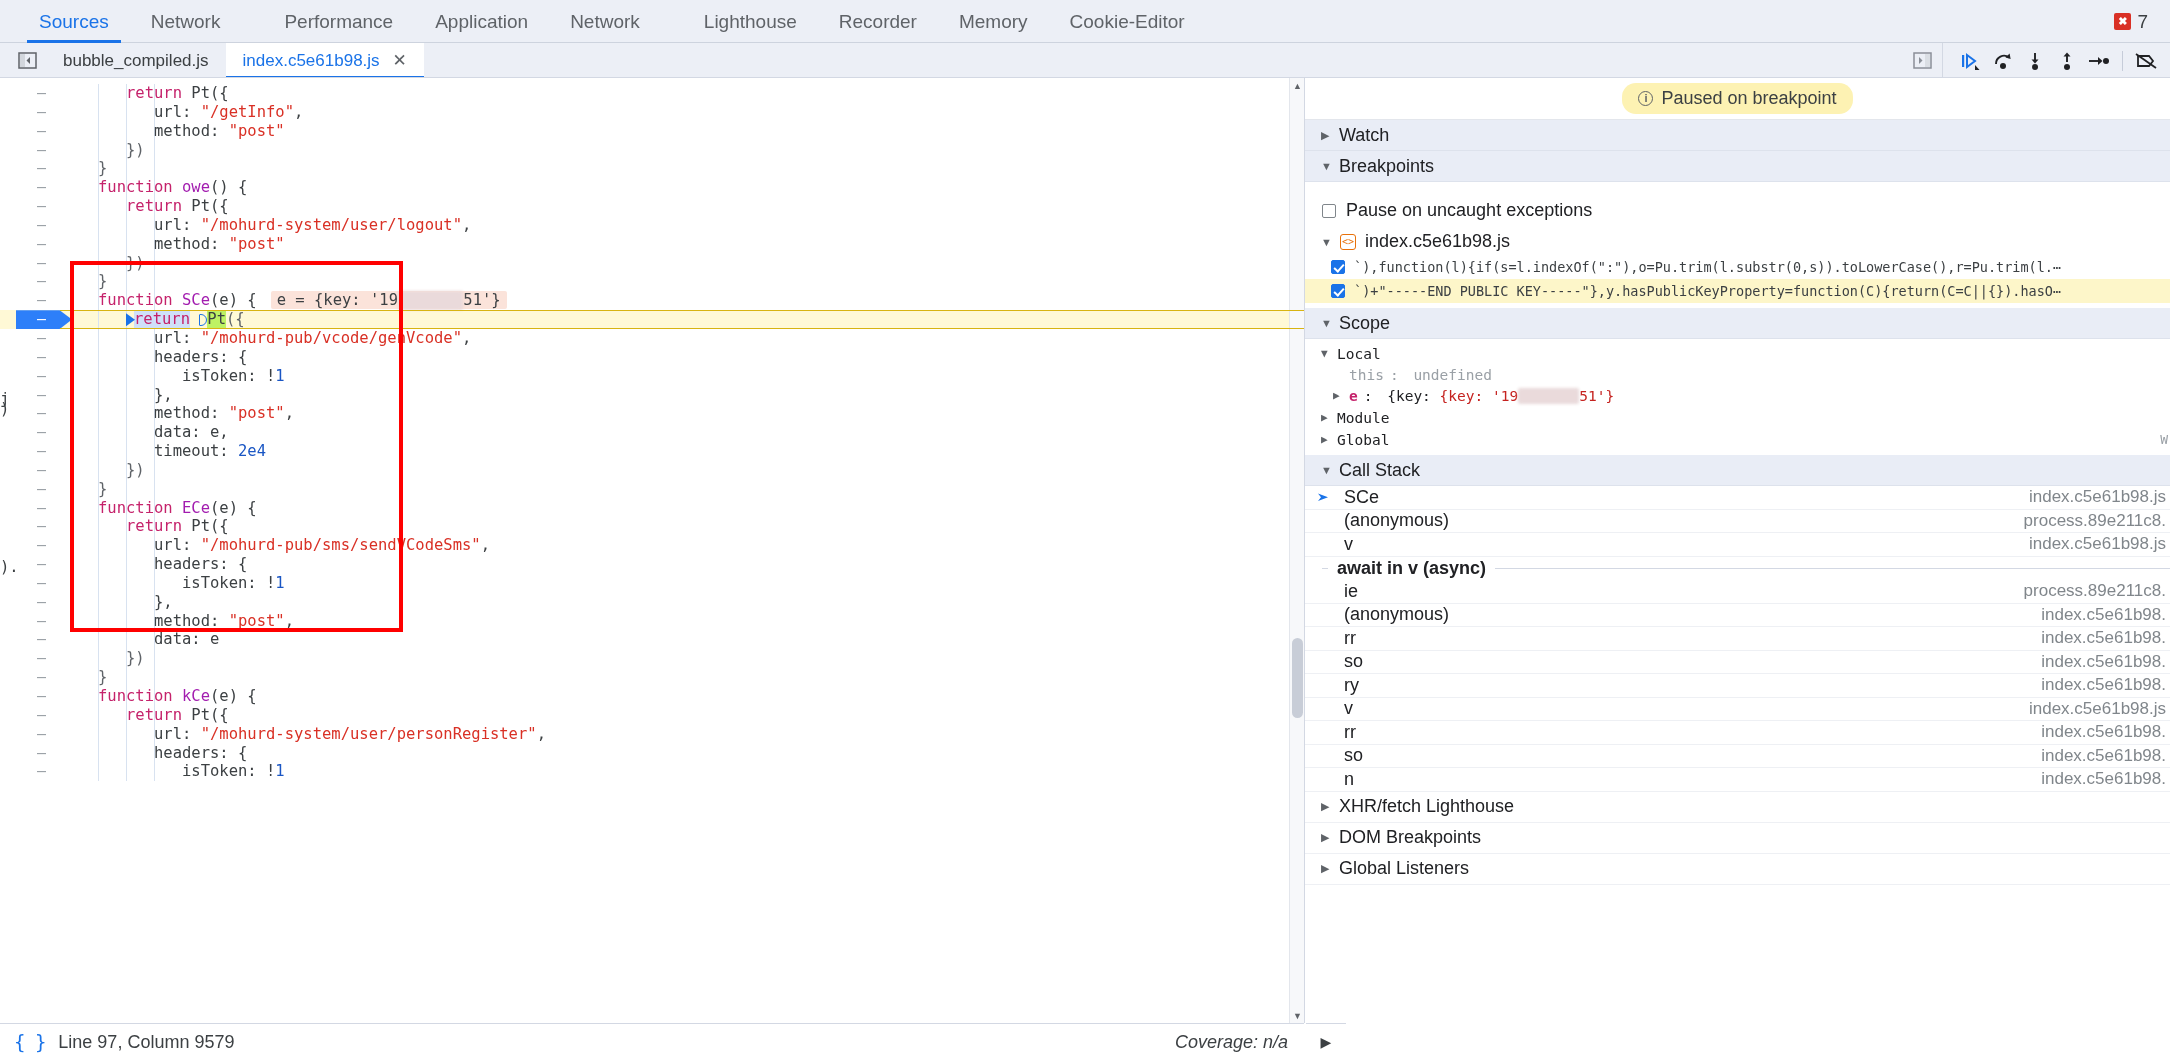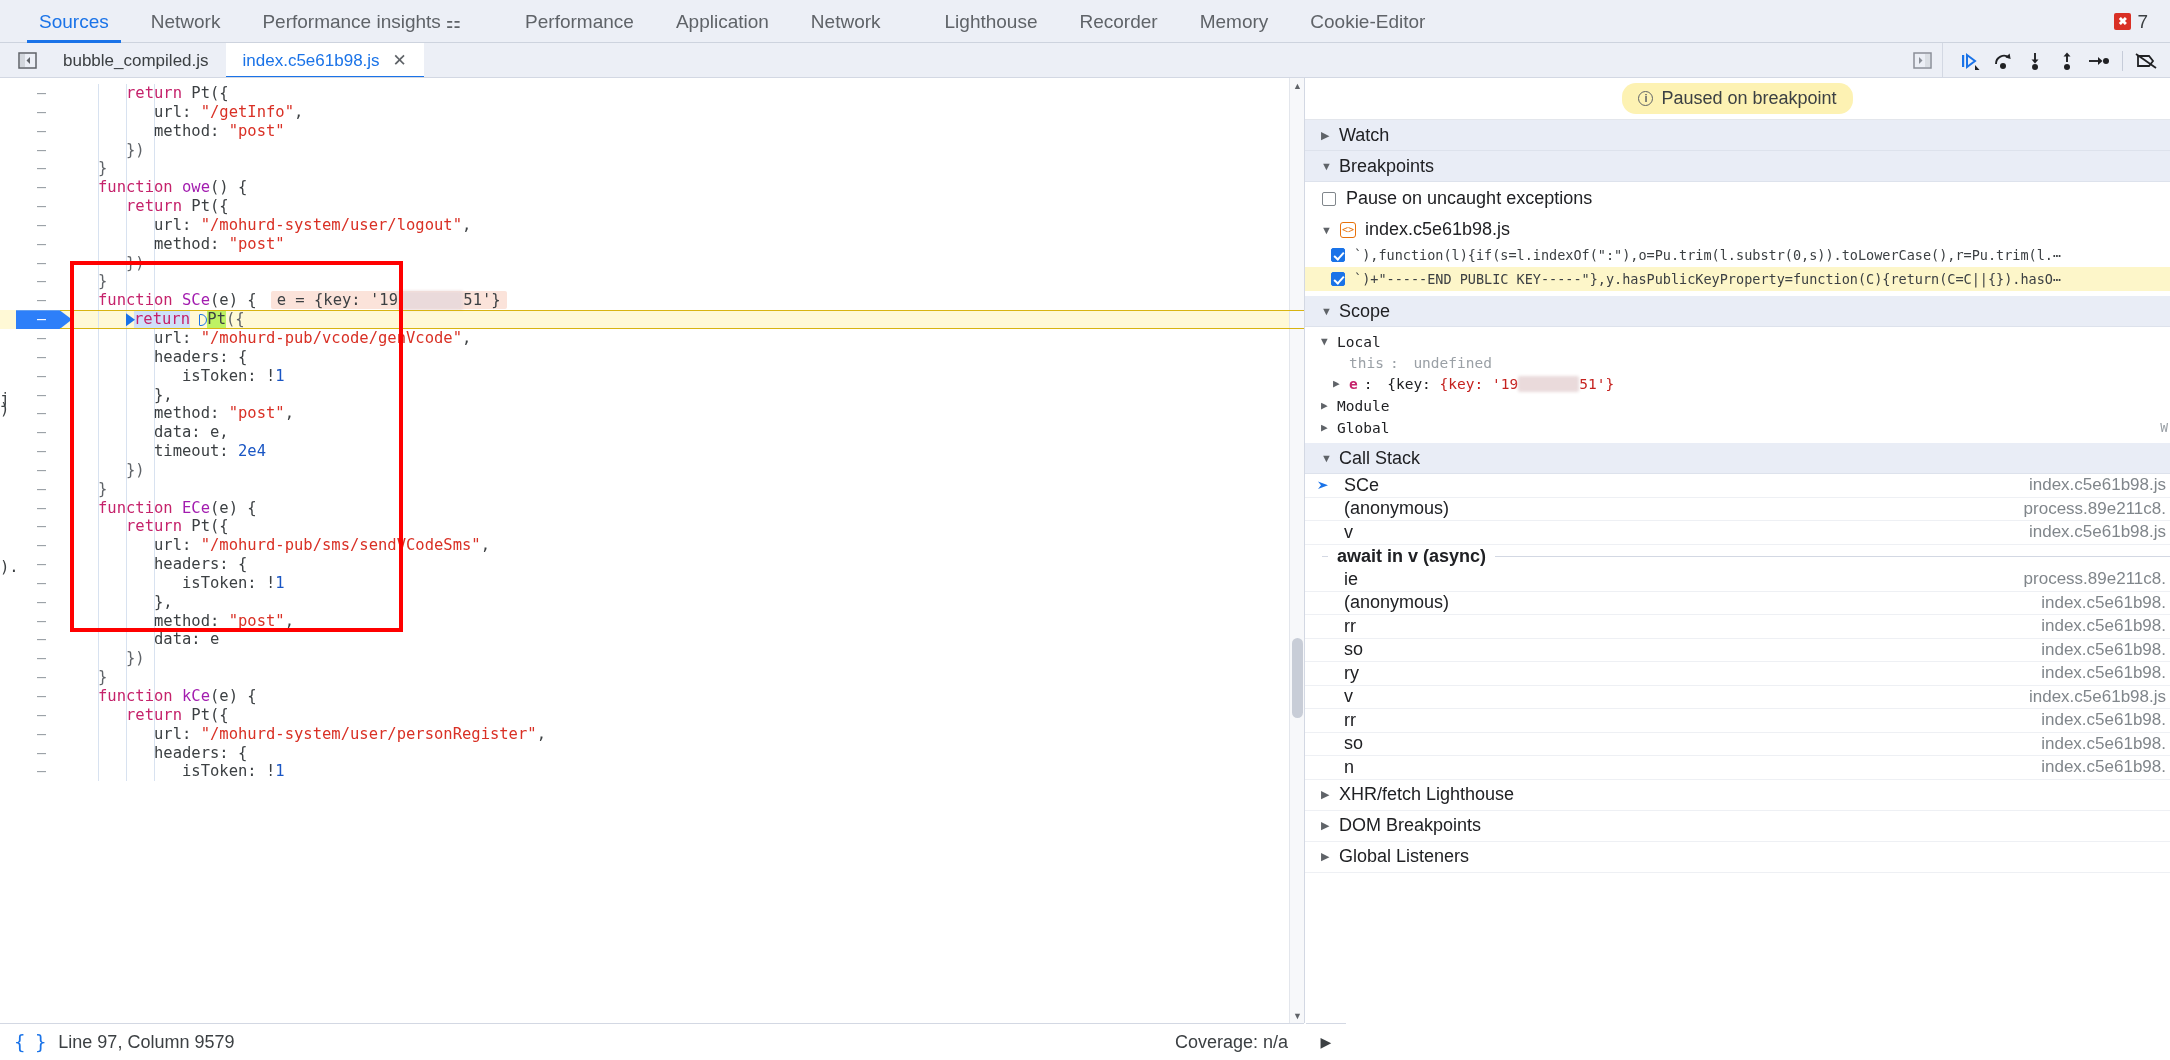--- a/index.html
+++ b/index.html
@@ -365,36 +365,35 @@
     background:#ffffff;
     border-top:1px solid #d3d8e3;
     display:flex; align-items:center;
     padding: 0 16px 0 14px;
     font-size:18px; color:#3c4043;
   }
   .brace-icon {
     color:#1a73e8; font-family:"DejaVu Sans Mono",monospace;
     font-size:19px; margin-right:13px; letter-spacing:-1px;
   }
-  .coverage { margin-left:auto; }
+  .coverage { margin-left:auto;font-style:italic; }
   .status-chevron {
     position:absolute; left:1306px; bottom:0;
     width:40px;height:37px;display:flex;align-items:center;justify-content:center;
     font-size:14px;color:#3c4043;
     border-top:1px solid #d3d8e3;
     background:#fff;
   }
 </style>
 </head>
 <body>
 
 <div class="devtools-tabbar">
   <div class="dt-tab active"><span>Sources</span></div>
   <div class="dt-tab"><span>Network</span></div>
-  <div class="dt-tab"><span>Performance insights</span><span class="flask">⚏</span></div>
   <div class="dt-gap"></div>
   <div class="dt-tab"><span>Performance</span></div>
   <div class="dt-tab"><span>Application</span></div>
   <div class="dt-tab"><span>Network</span></div>
   <div class="dt-gap"></div>
   <div class="dt-tab"><span>Lighthouse</span></div>
   <div class="dt-tab"><span>Recorder</span></div>
   <div class="dt-tab"><span>Memory</span></div>
   <div class="dt-tab"><span>Cookie-Editor</span></div>
   <div class="dt-right">
@@ -500,21 +499,21 @@
 
     <div class="sec-header">
       <span class="tri">▶</span>
       <span>Watch</span>
     </div>
 
     <div class="sec-header">
       <span class="tri">▼</span>
       <span>Breakpoints</span>
     </div>
-    <div style="padding-top:4px">
+    <div style="padding-top:16px">
       <div class="bp-opt">
         <span class="cbox"></span>
         <span>Pause on uncaught exceptions</span>
       </div>
       <div class="bp-file-row" style="margin-top:5px">
         <span class="tri">▼</span>
         <span class="js-chip">&lt;&gt;</span>
         <span>index.c5e61b98.js</span>
       </div>
       <div class="bp-code-row">

